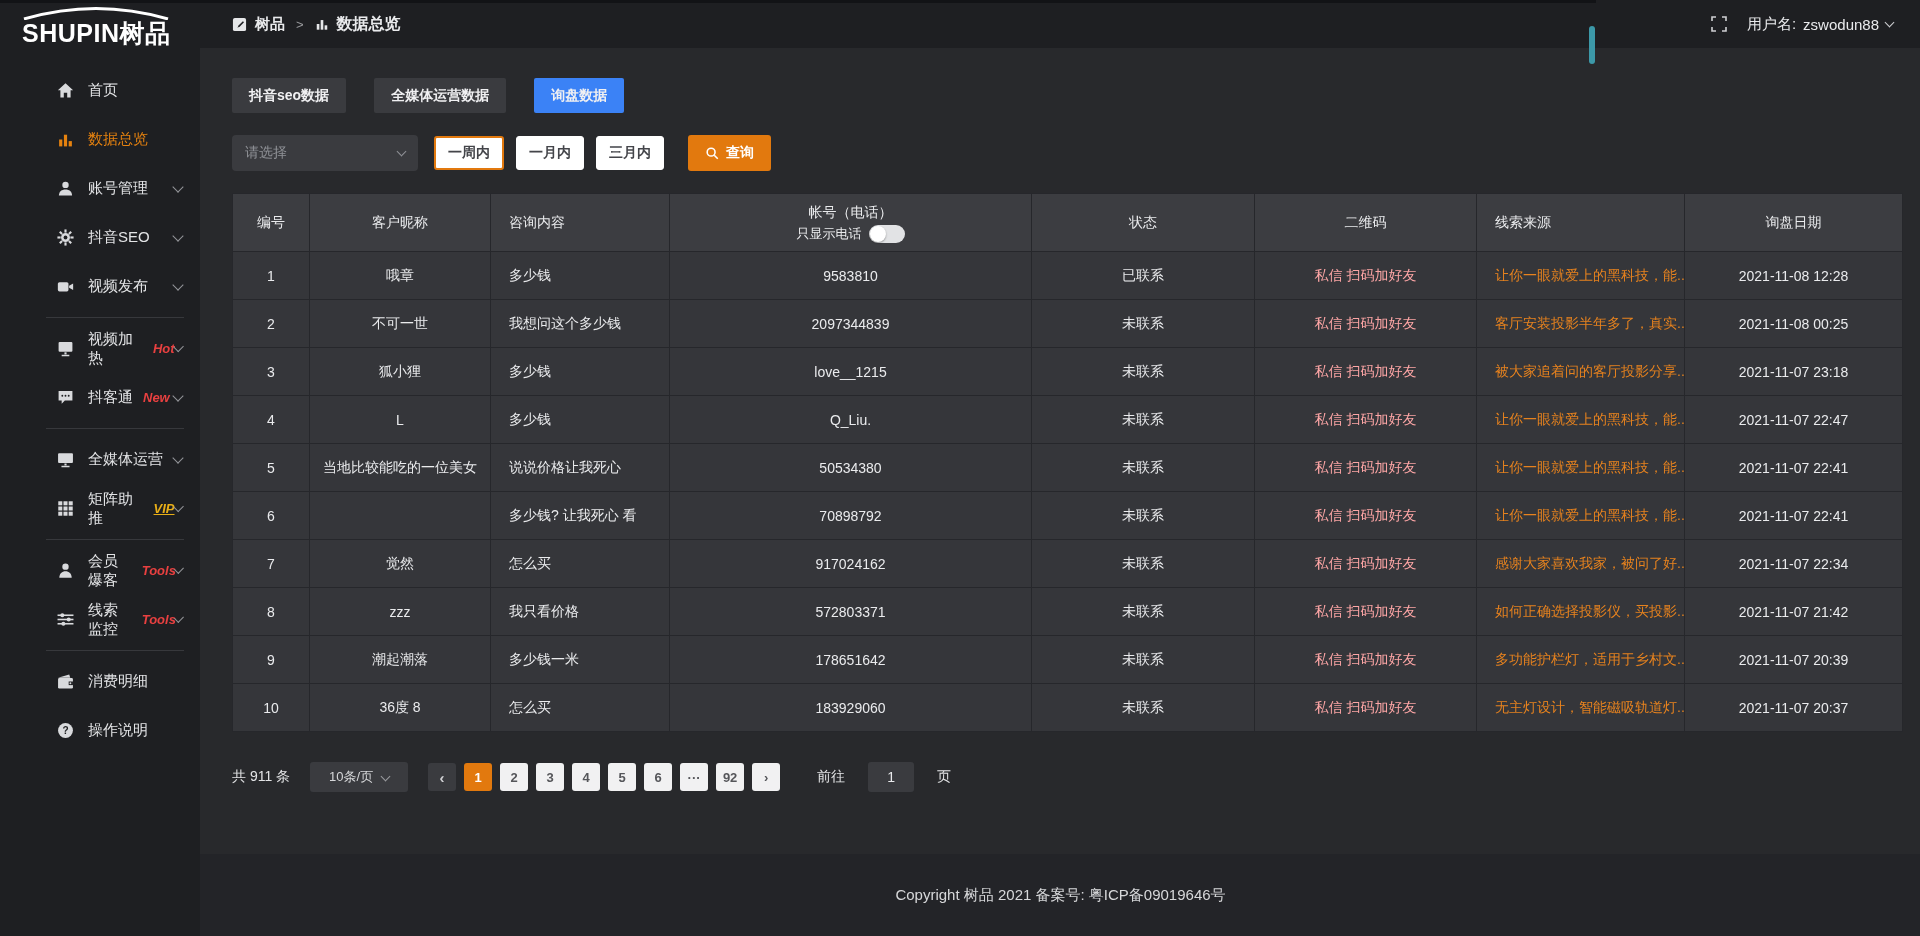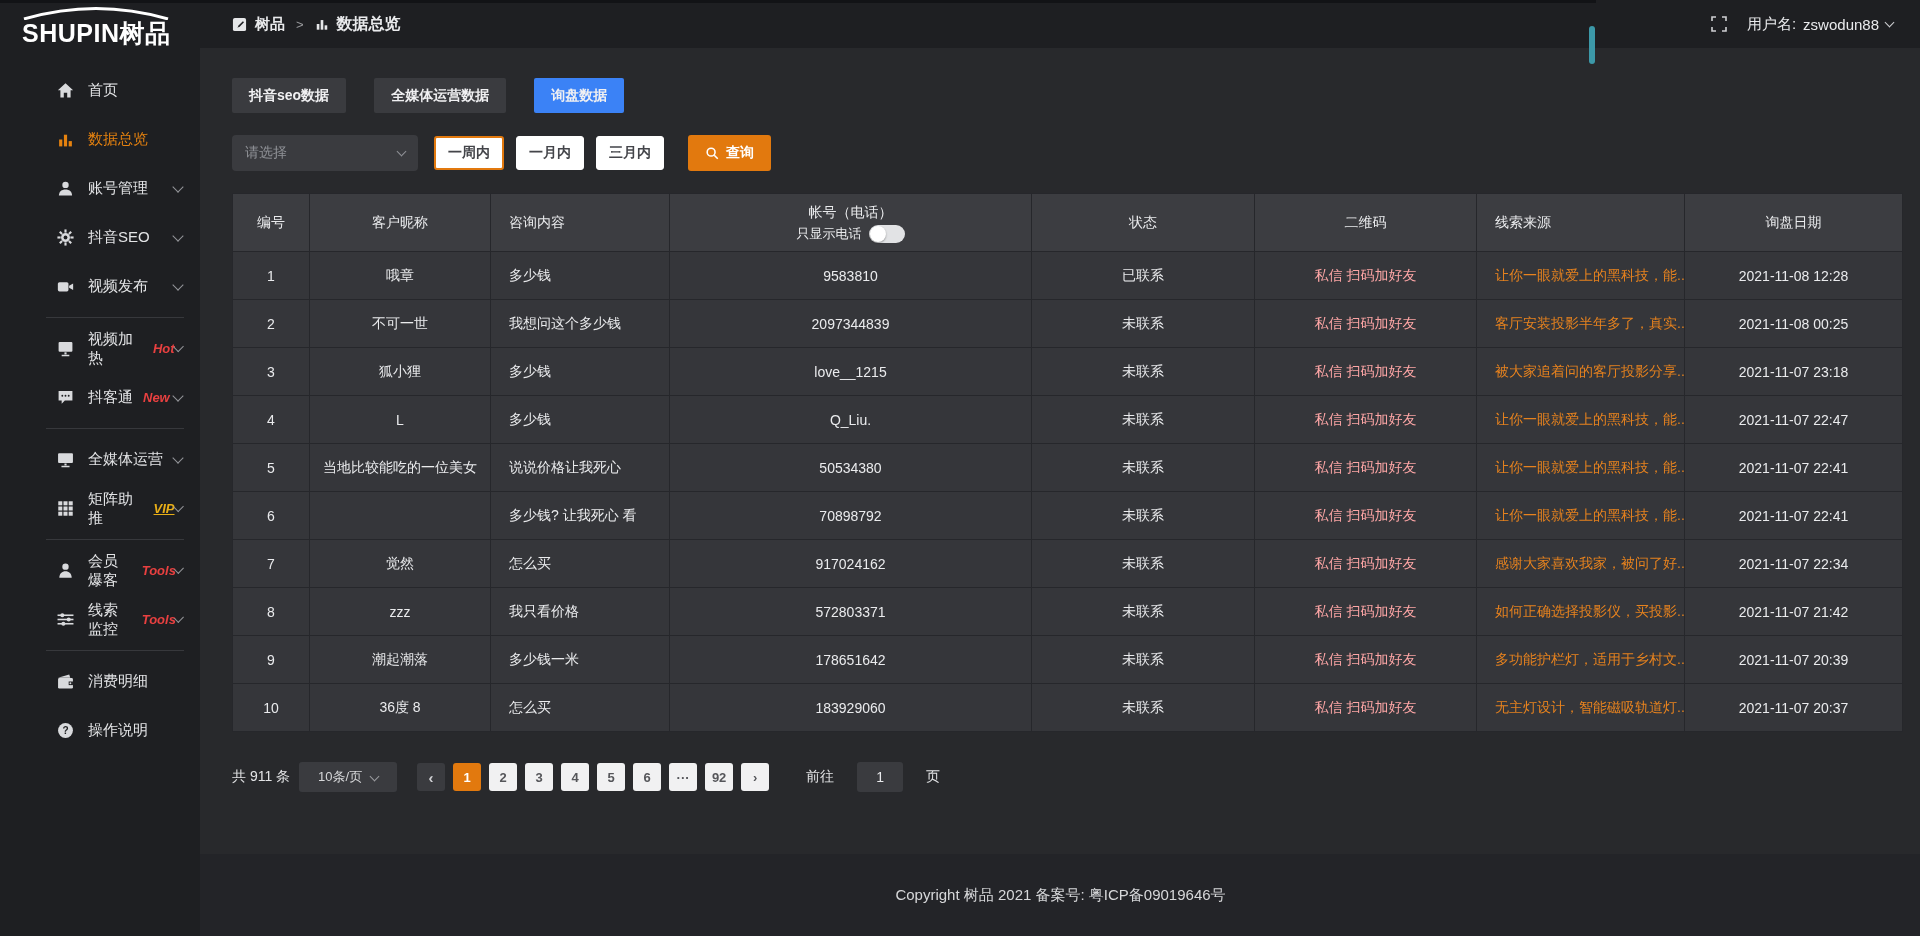--- a/index.html
+++ b/index.html
@@ -56,21 +56,21 @@
   .status-un { color:#e6821e; }
   .qr-link { color:#fca5a5; cursor:pointer; }
   .source-link { color:#e6821e; cursor:pointer; }
   .acct-head-top { line-height:20px; }
   .toggle-row { display:flex; align-items:center; justify-content:center; gap:7px; margin-top:3px; font-size:13px; }
   .switch { width:36px; height:18px; background:#e2e3e5; border-radius:10px; position:relative; display:inline-block; cursor:pointer; }
   .switch::after { content:""; position:absolute; top:1px; left:1px; width:16px; height:16px; background:#fff; border-radius:50%; box-shadow:0 1px 2px rgba(0,0,0,0.35); }
 
   
   .pagination { margin-top:30px; display:flex; align-items:center; font-size:14px; color:#e3e4e6; }
-  .pg-total { margin-right:9px; }
+  .pg-total { margin-right:20px; }
   .pg-size { width:98px; height:30px; background:#3a3b3f; border-radius:3px; display:flex; align-items:center; justify-content:center; gap:9px; font-size:13px; color:#d6d7d9; margin-right:20px; cursor:pointer; }
   .pg-size .chev-down { border-color:#9a9b9e; margin-top:-2px; }
   .pg-btn { min-width:28px; height:28px; border-radius:3px; background:#f1f1f2; color:#55565a; display:flex; align-items:center; justify-content:center; font-size:13px; font-weight:bold; margin-right:8px; cursor:pointer; }
   .pg-btn.prev { background:#3a3b3f; color:#cfd0d3; font-size:15px; }
   .pg-btn.active { background:#e2790e; color:#fff; }
   .pg-goto { margin-left:29px; display:flex; align-items:center; gap:23px;justify-content:space-between; }
   .pg-input { width:46px; height:30px; background:#3a3b3f; border:none; border-radius:3px; text-align:center; color:#e9eaec; font-size:14px; font-family:inherit; }
 
   .footer { height:82px; background:#232428; display:flex; align-items:center; justify-content:center; font-size:15px; color:#d7d8da; }
 

